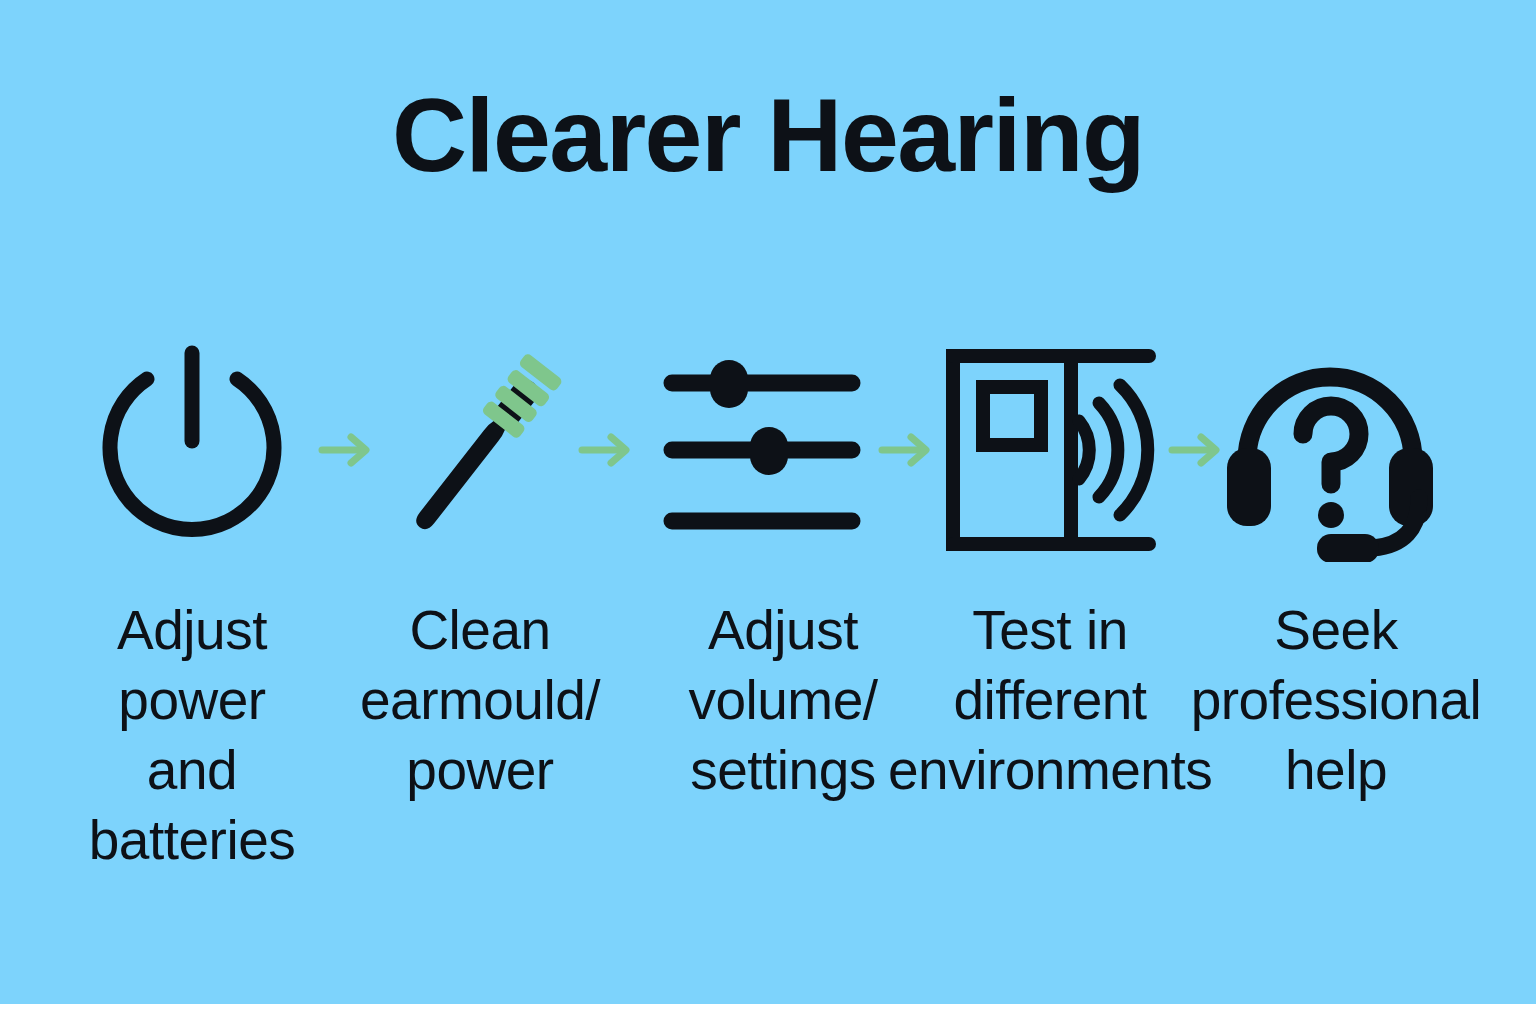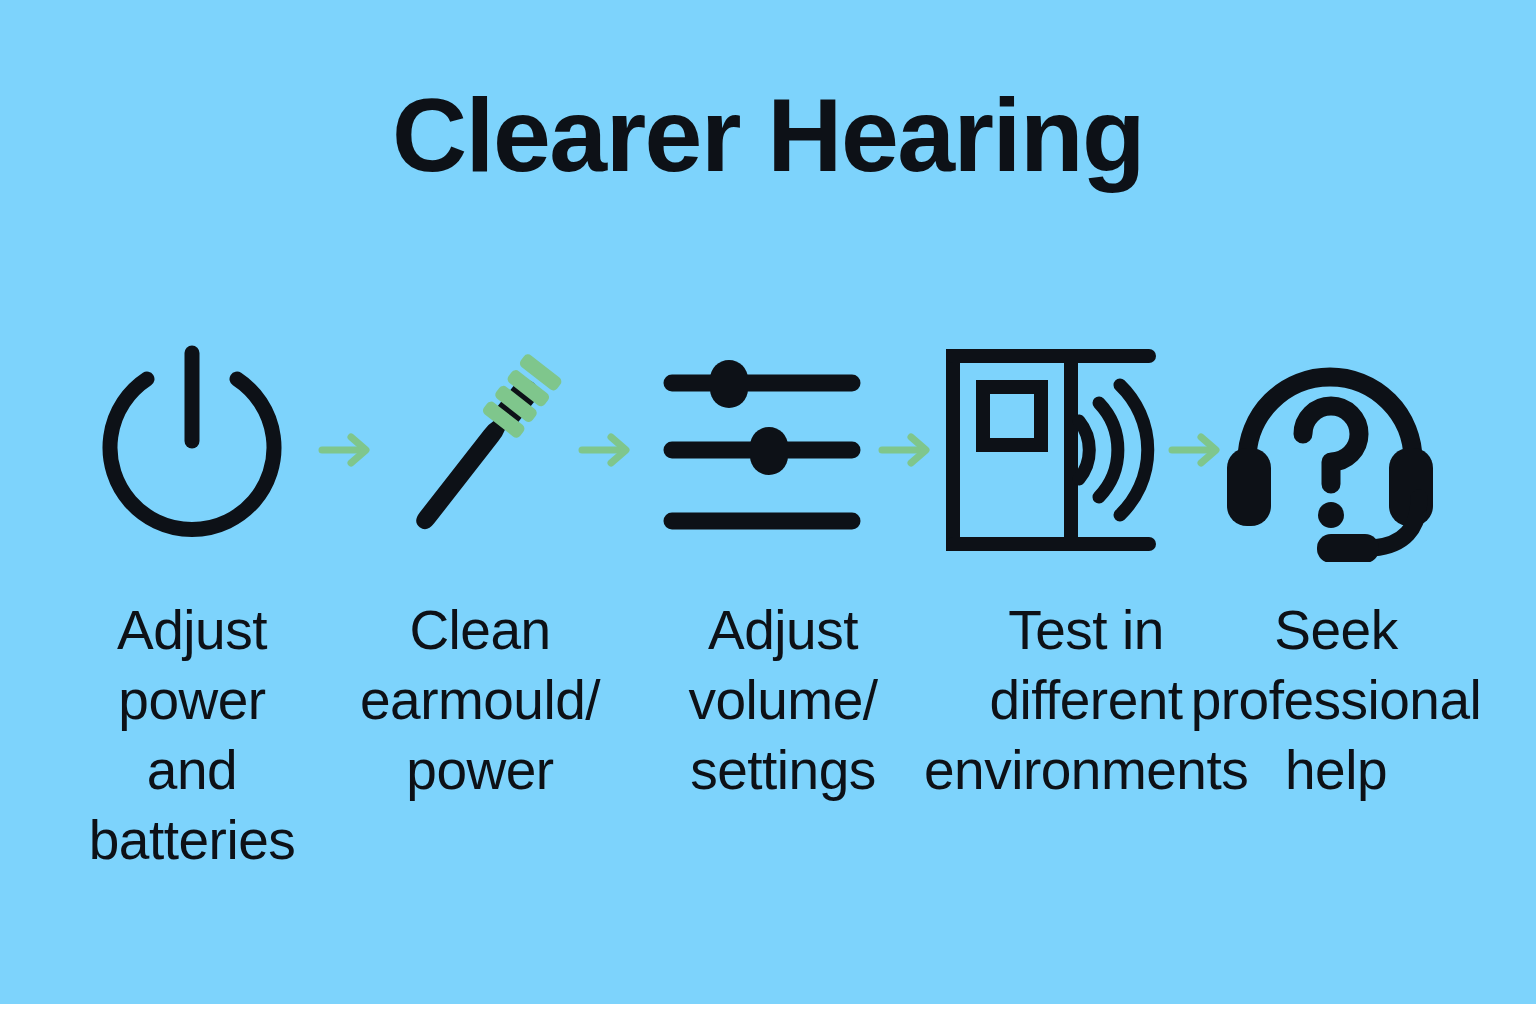--- a/index.html
+++ b/index.html
@@ -103,21 +103,21 @@
     font-size: 55px;
     font-weight: 400;
     line-height: 70px;
     color: #0d1117;
     letter-spacing: -0.5px;
     white-space: pre-line;
   }
   .cap-0 { left: 52px;   width: 280px; }
   .cap-1 { left: 340px;  width: 280px; }
   .cap-2 { left: 648px;  width: 270px; }
-  .cap-3 { left: 888px;  width: 324px; margin-left: 36px; }
+  .cap-3 { left: 888px;  width: 324px; }
   .cap-4 { left: 1186px; width: 300px; text-align: center; }
 </style>
 </head>
 <body>
 
 <div class="poster">
 
   <div class="title">Clearer Hearing</div>
 
   <div class="flow">

